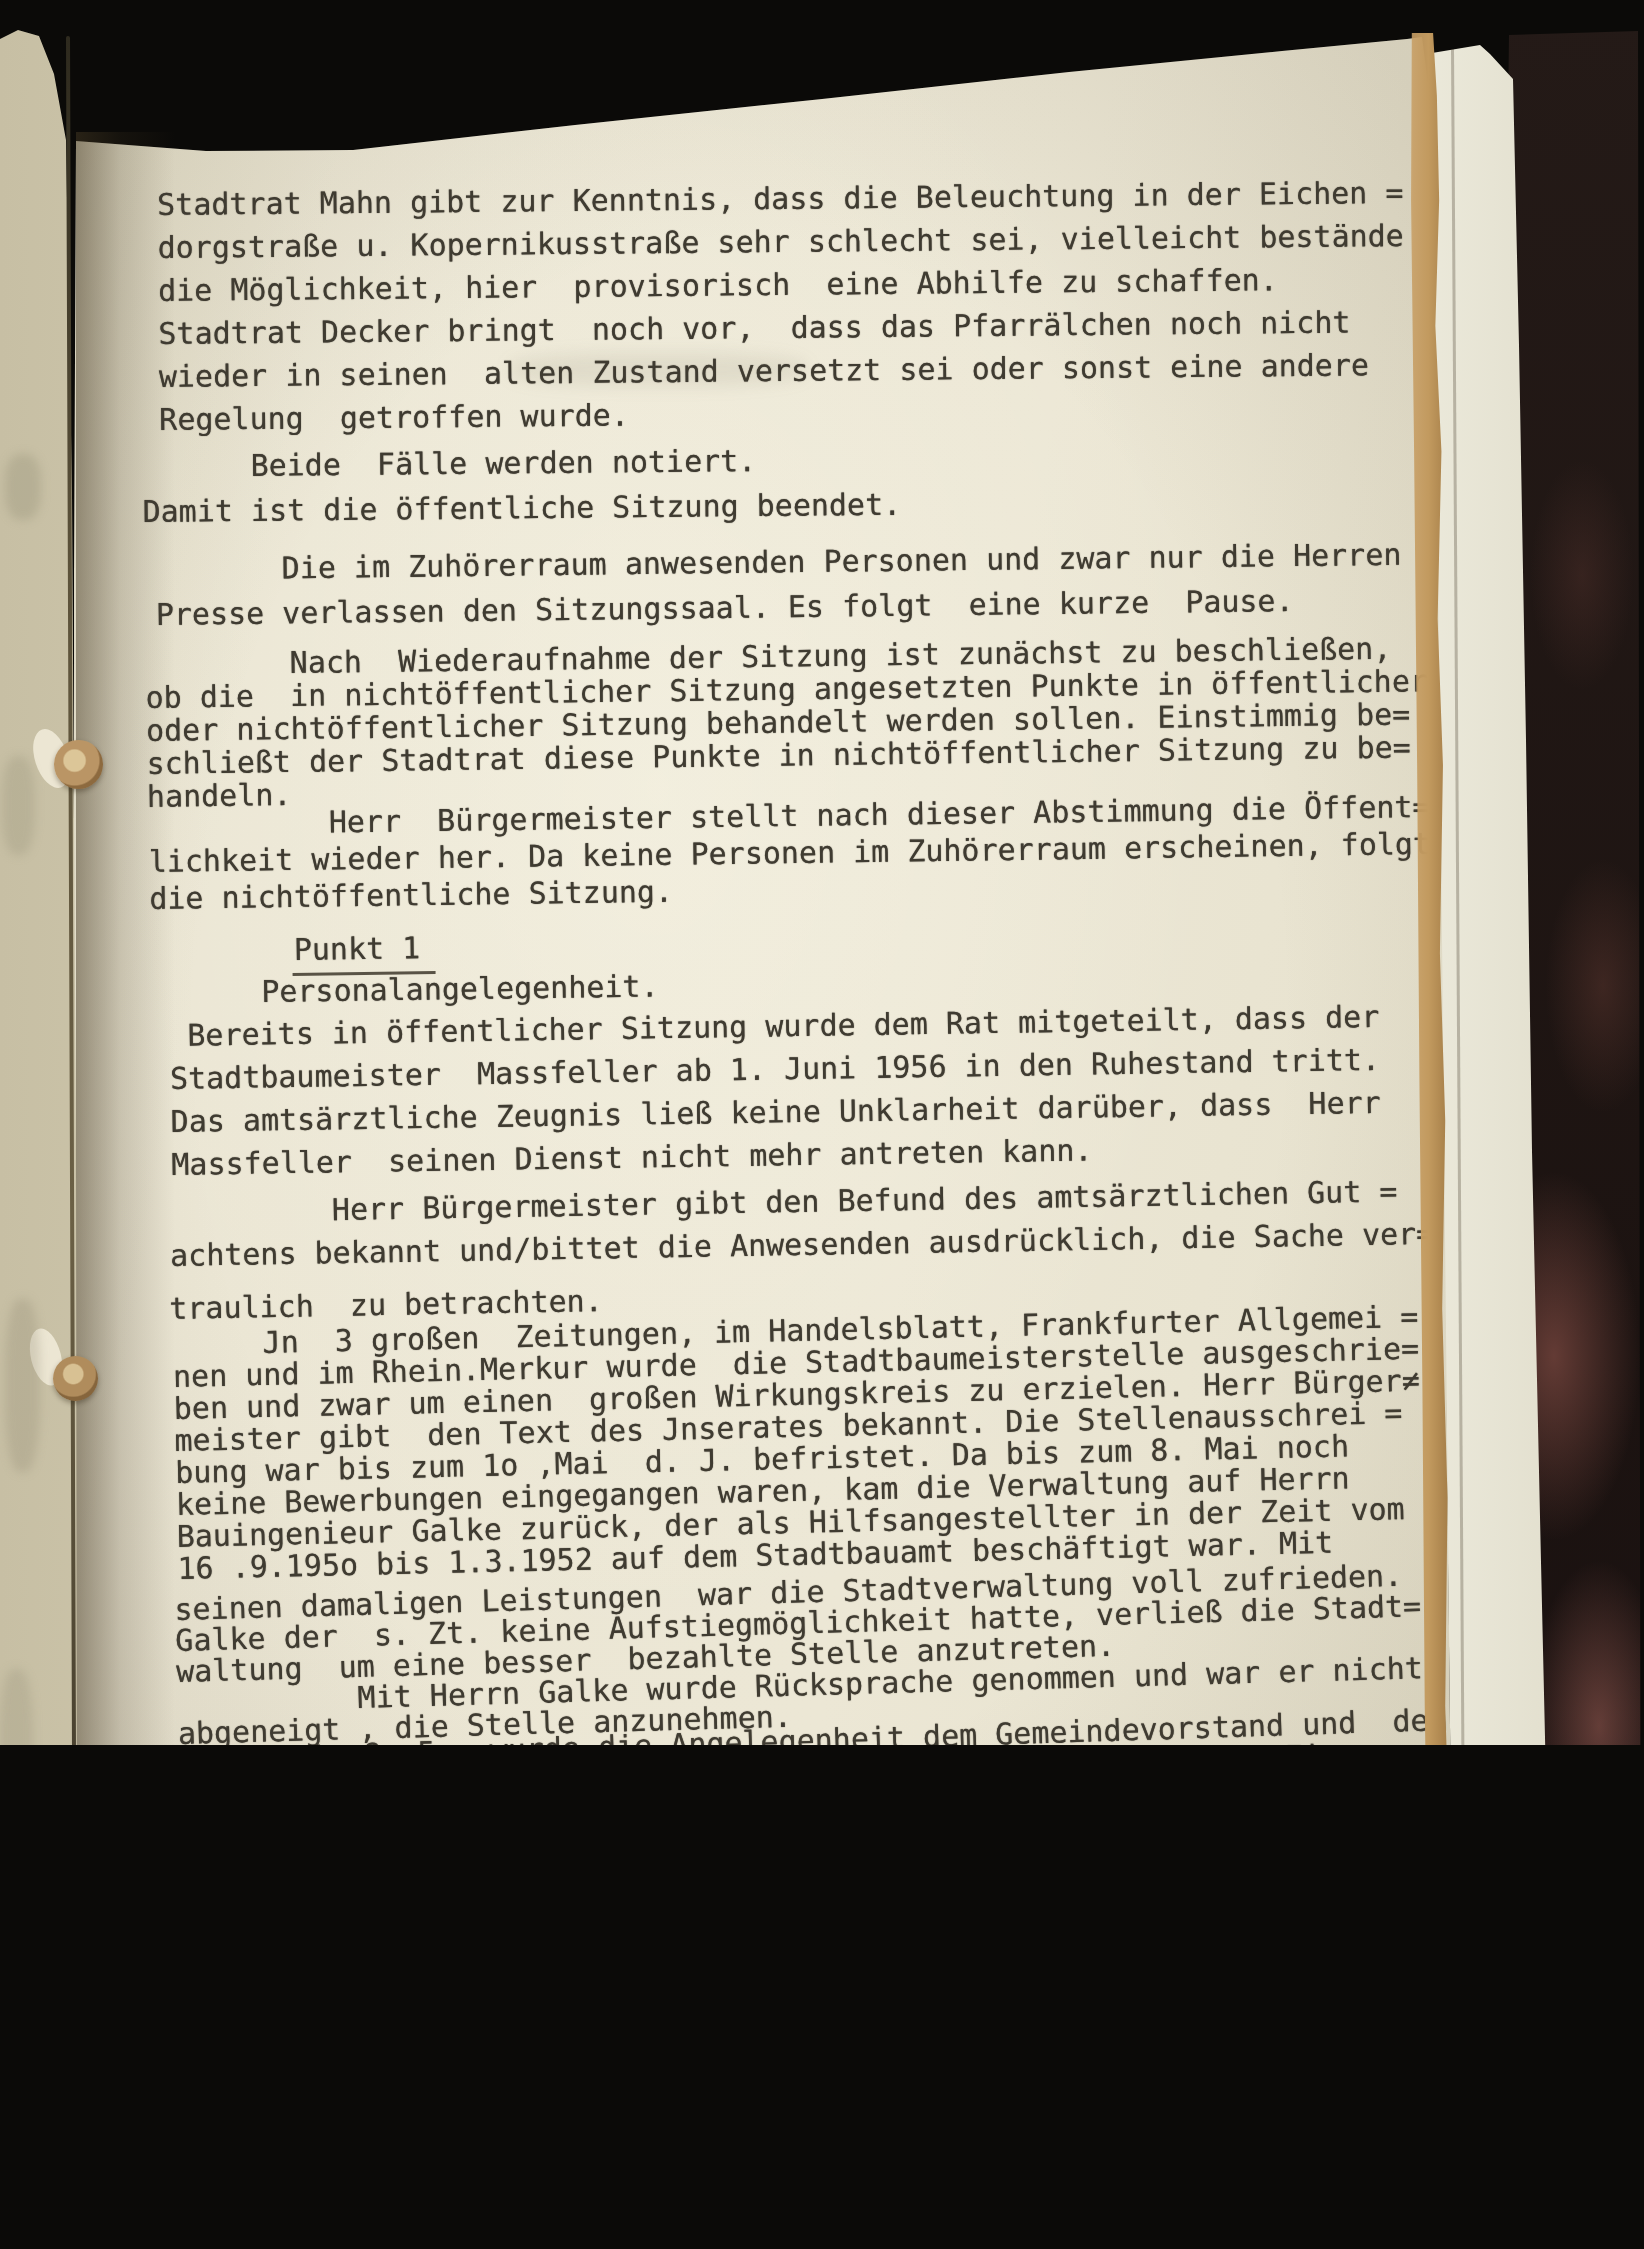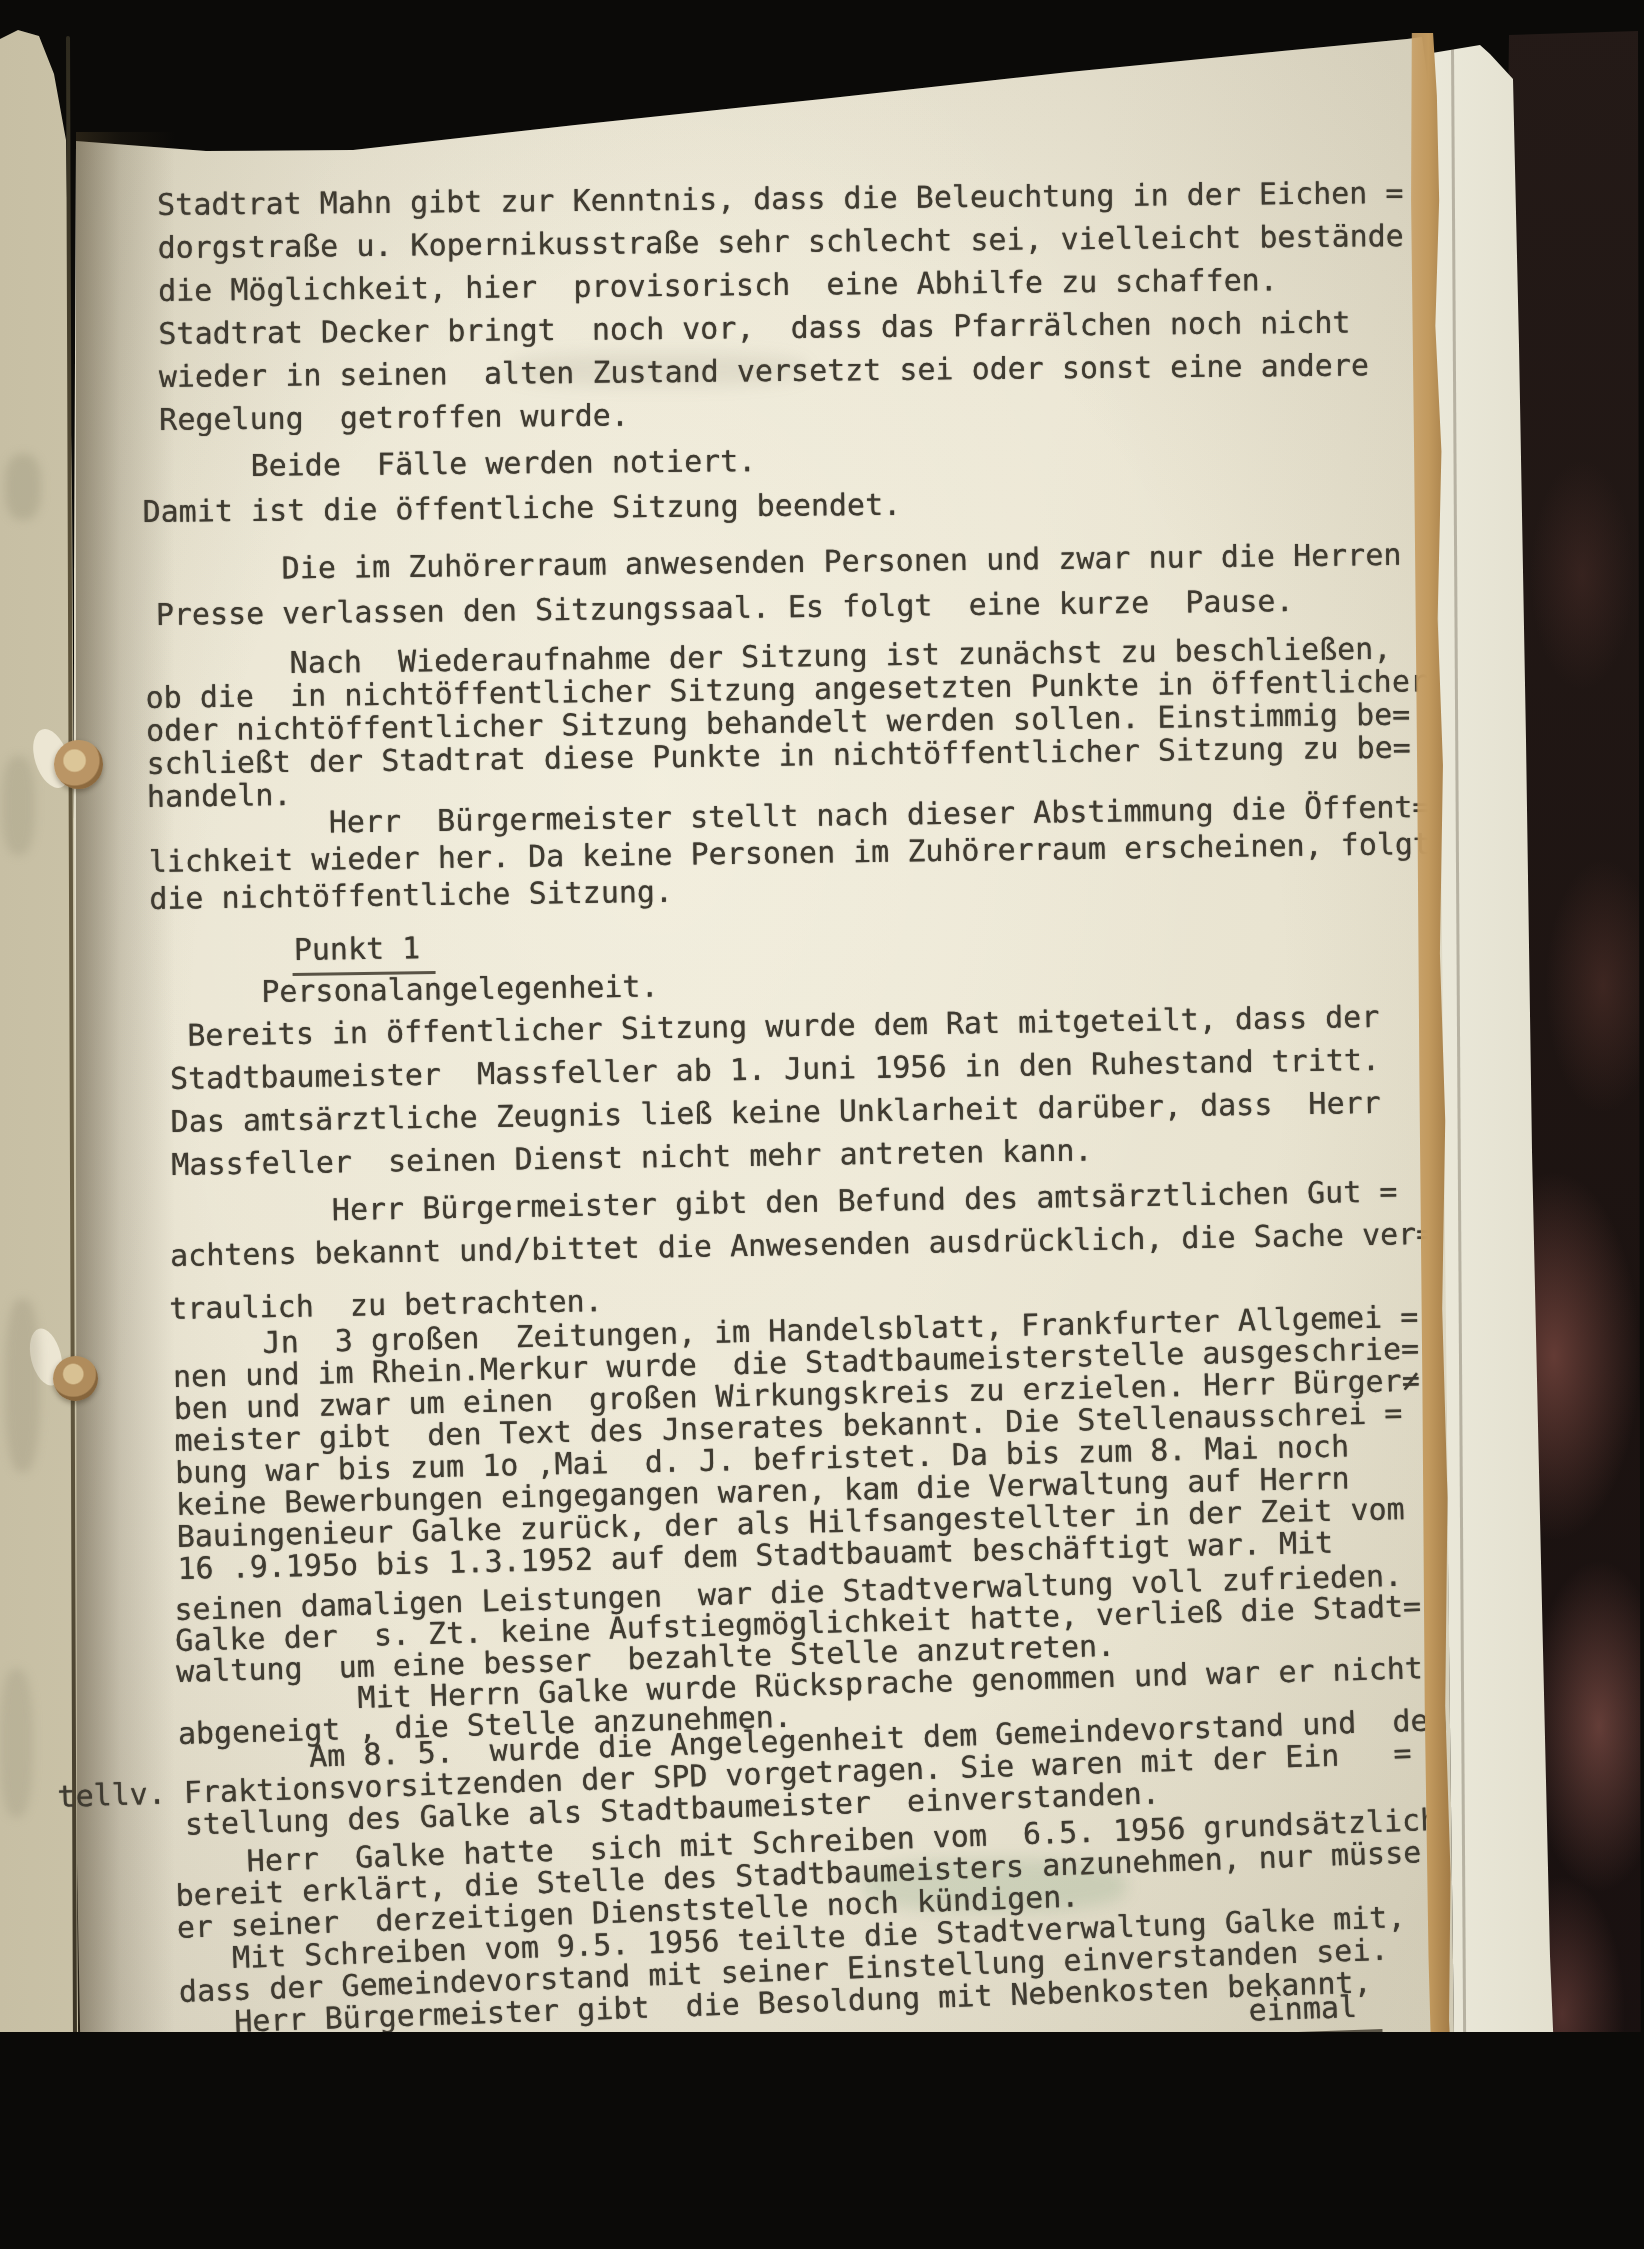--- a/index.html
+++ b/index.html
@@ -1,16 +1,16 @@
 <!DOCTYPE html>
 <html style="font-size:13px"><head>
 <meta charset="utf-8">
 <style>
   html,body{margin:0;padding:0;background:#0b0a08;}
-  .photo{position:relative;width:1644px;height:2032px;background:#0b0a08;overflow:hidden;
+  .photo{position:relative;width:1644px;height:1745px;background:#0b0a08;overflow:hidden;
          font-family:"DejaVu Sans Mono","Liberation Mono",monospace;}
 
   
   .cover{position:absolute;left:0;top:0;width:1644px;height:2250px;
     background:
       radial-gradient(ellipse 123px 263px at 1554px 1356px, rgba(158,92,82,.55), transparent 70%),
       radial-gradient(ellipse 99px 230px at 1599px 1726px, rgba(172,104,94,.5), transparent 72%),
       radial-gradient(ellipse 90px 197px at 1562px 2014px, rgba(150,88,80,.45), transparent 70%),
       radial-gradient(ellipse 82px 181px at 1603px 986px, rgba(120,70,60,.35), transparent 70%),
       radial-gradient(ellipse 74px 164px at 1582px 575px, rgba(105,62,55,.3), transparent 70%),

